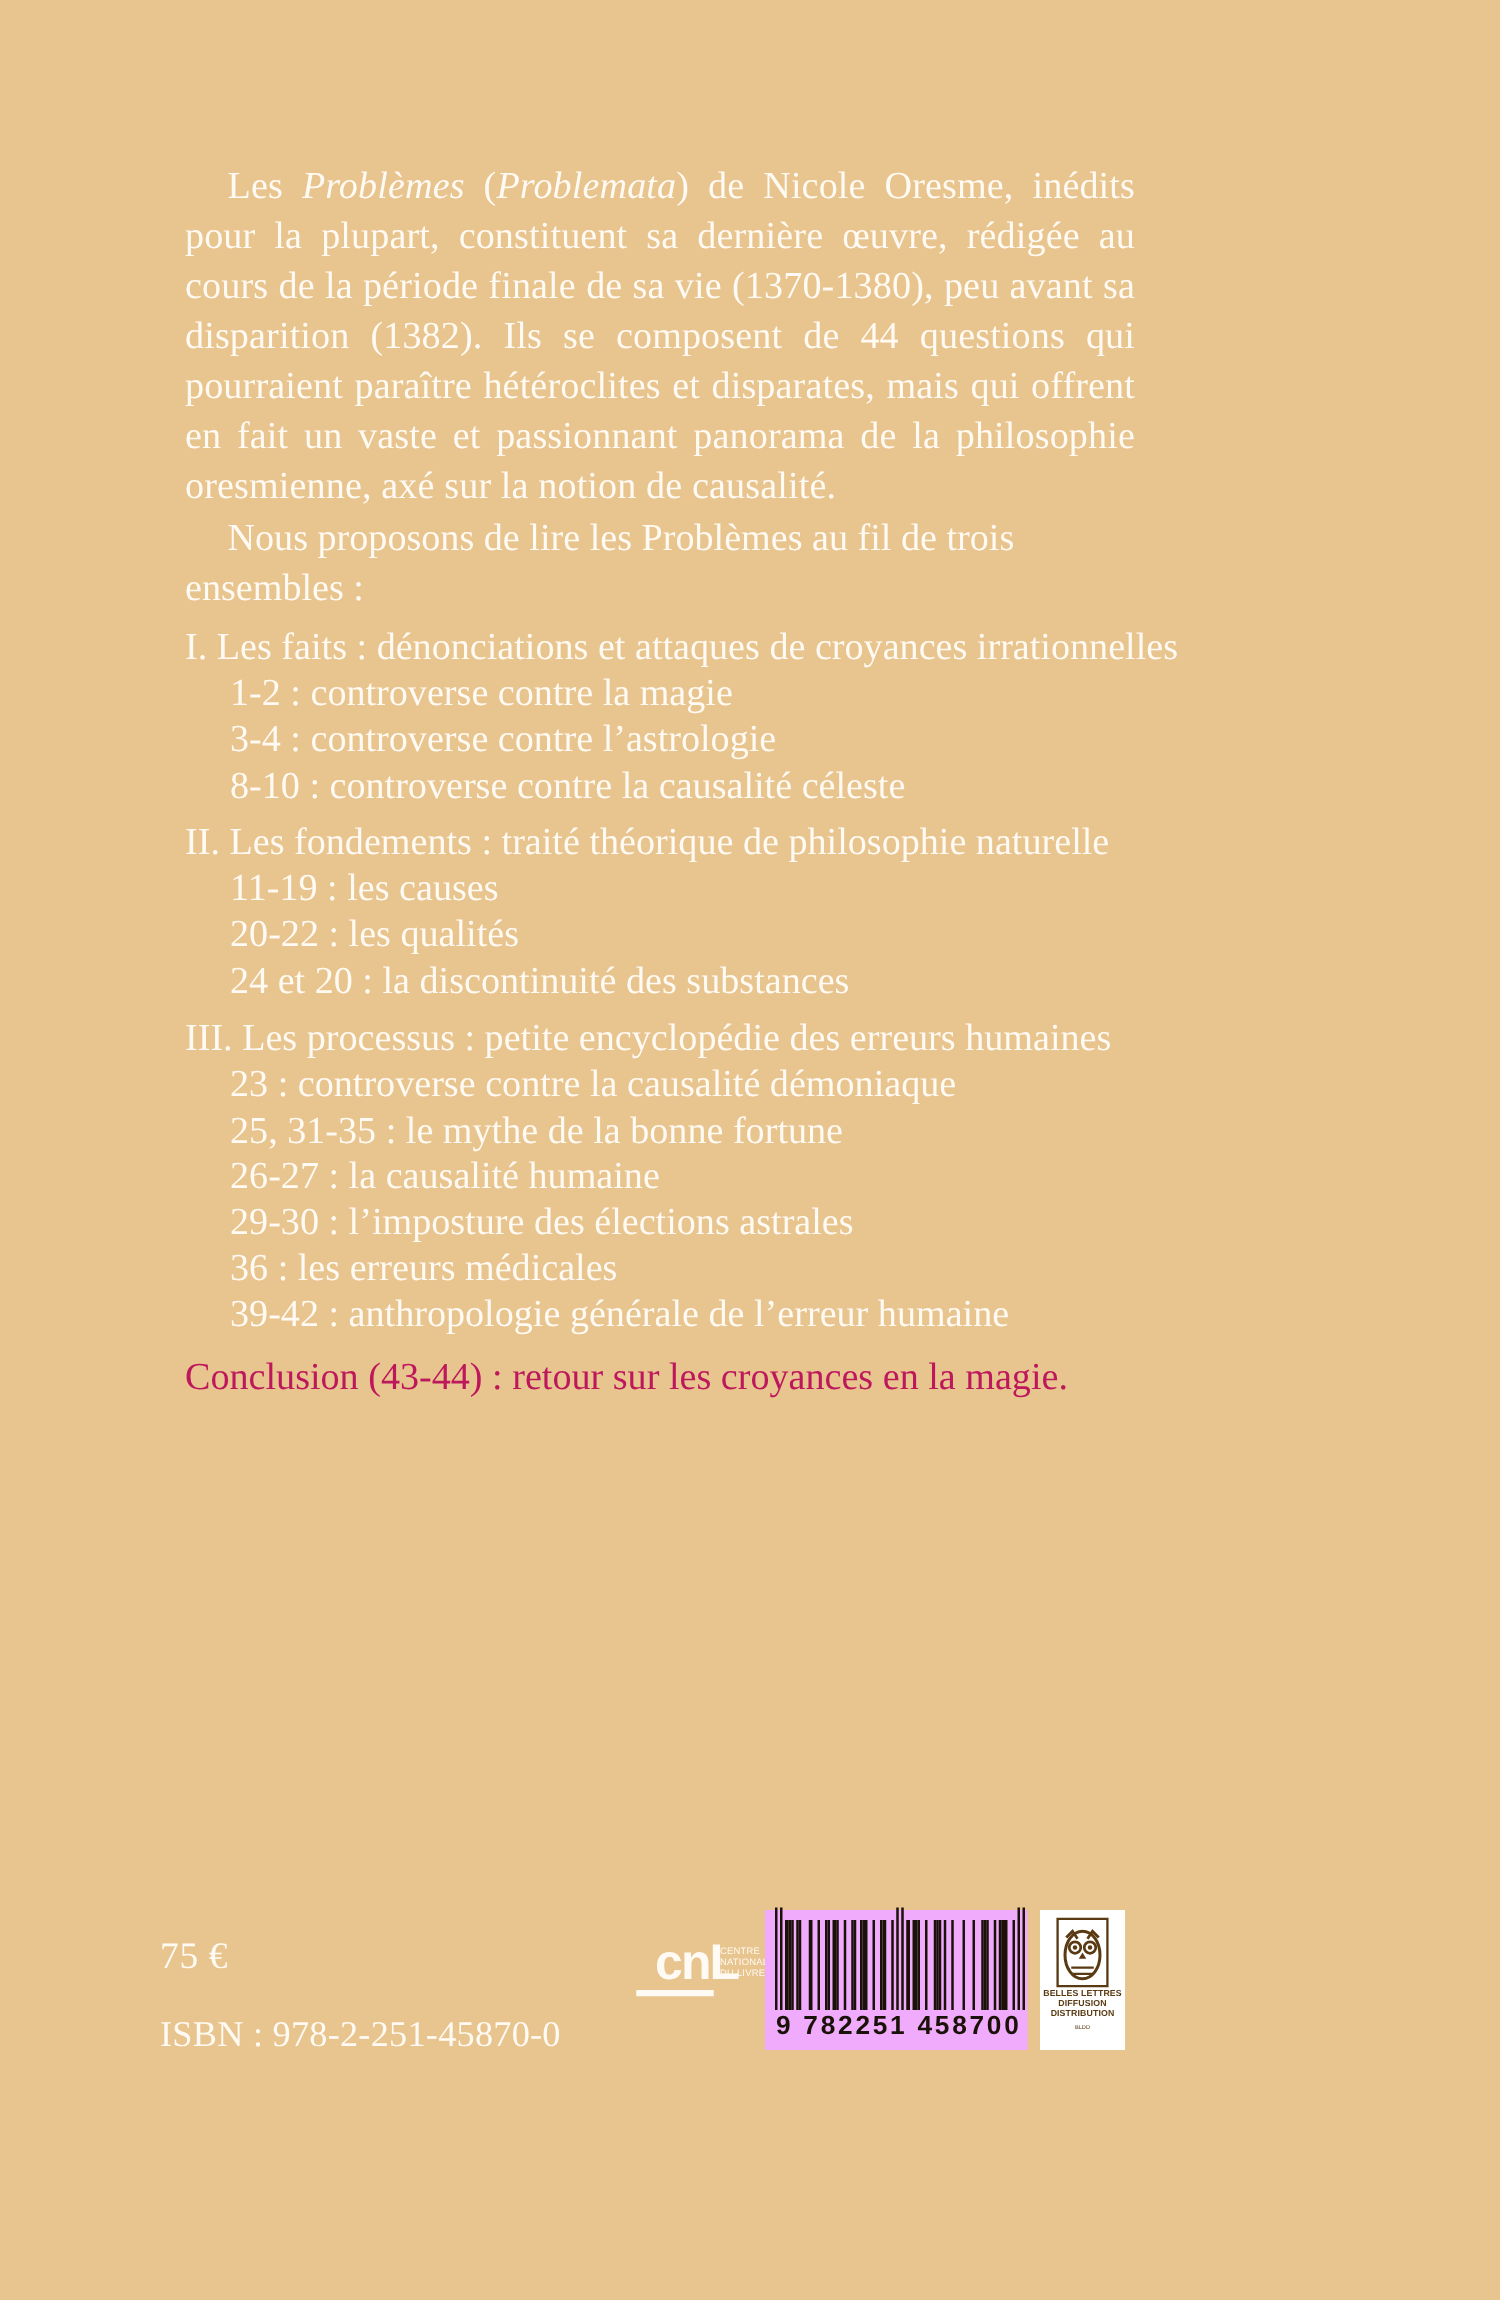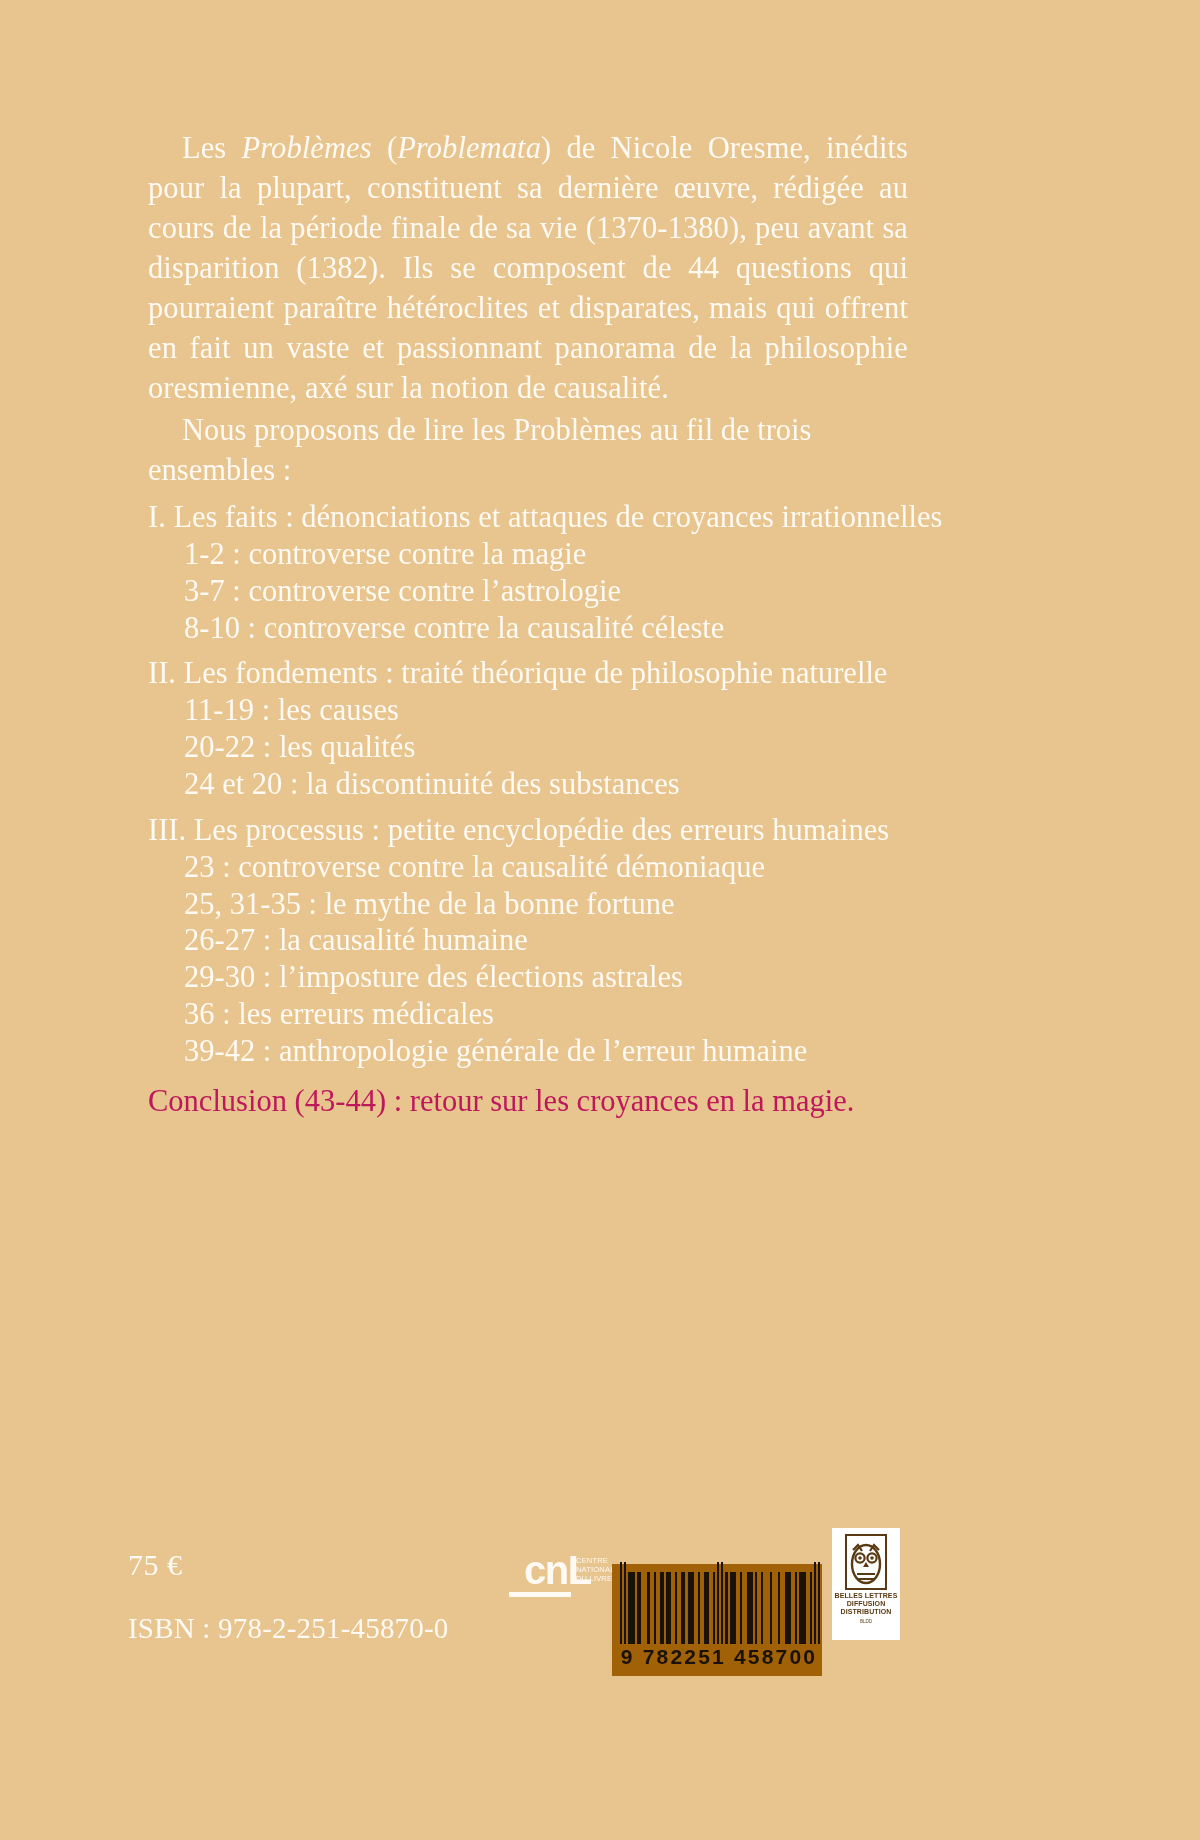--- a/index.html
+++ b/index.html
@@ -145,24 +145,23 @@
     white-space: nowrap;
   }
 
   
   .barcode-box {
     position: absolute;
     left: 612px;
     top: 8px;
     width: 210px;
     height: 112px;
-    background: #a16207;
+    background: #f0abfc;
     padding: 6px 2px 2px 6px;
     box-sizing: border-box;
-    margin-top: 36px;
   }
   .bars {
     height: 72px;
     display: flex;
     align-items: flex-end;
     gap: 0;
     margin: 2px 0 0 2px;
   }
   .bars i {
     display: block;
@@ -223,21 +222,21 @@
   <div class="blurb">
 
     <p class="para"><span>Les </span><span class="it">Problèmes</span><span> (</span><span class="it">Problemata</span><span>) de Nicole Oresme, inédits pour la plupart, constituent sa dernière œuvre, rédigée au cours de la période finale de sa vie (1370-1380), peu avant sa disparition (1382). Ils se composent de 44 questions qui pourraient paraître hétéroclites et disparates, mais qui offrent en fait un vaste et passionnant panorama de la philosophie oresmienne, axé sur la notion de causalité.</span></p>
 
     <p class="lead"><span>Nous proposons de lire les </span><span class="it">Problèmes</span><span> au fil de trois ensembles :</span></p>
 
     <div class="section">
       <div class="section-title">I. Les faits : dénonciations et attaques de croyances irrationnelles</div>
       <ul class="sub-list">
         <li>1-2 : controverse contre la magie</li>
-        <li>3-7 : controverse contre l’astrologie</li>
+        <li>3-4 : controverse contre l’astrologie</li>
         <li>8-10 : controverse contre la causalité céleste</li>
       </ul>
     </div>
 
     <div class="section">
       <div class="section-title">II. Les fondements : traité théorique de philosophie naturelle</div>
       <ul class="sub-list">
         <li>11-19 : les causes</li>
         <li>20-22 : les qualités</li>
         <li>24 et 20 : la discontinuité des substances</li>

